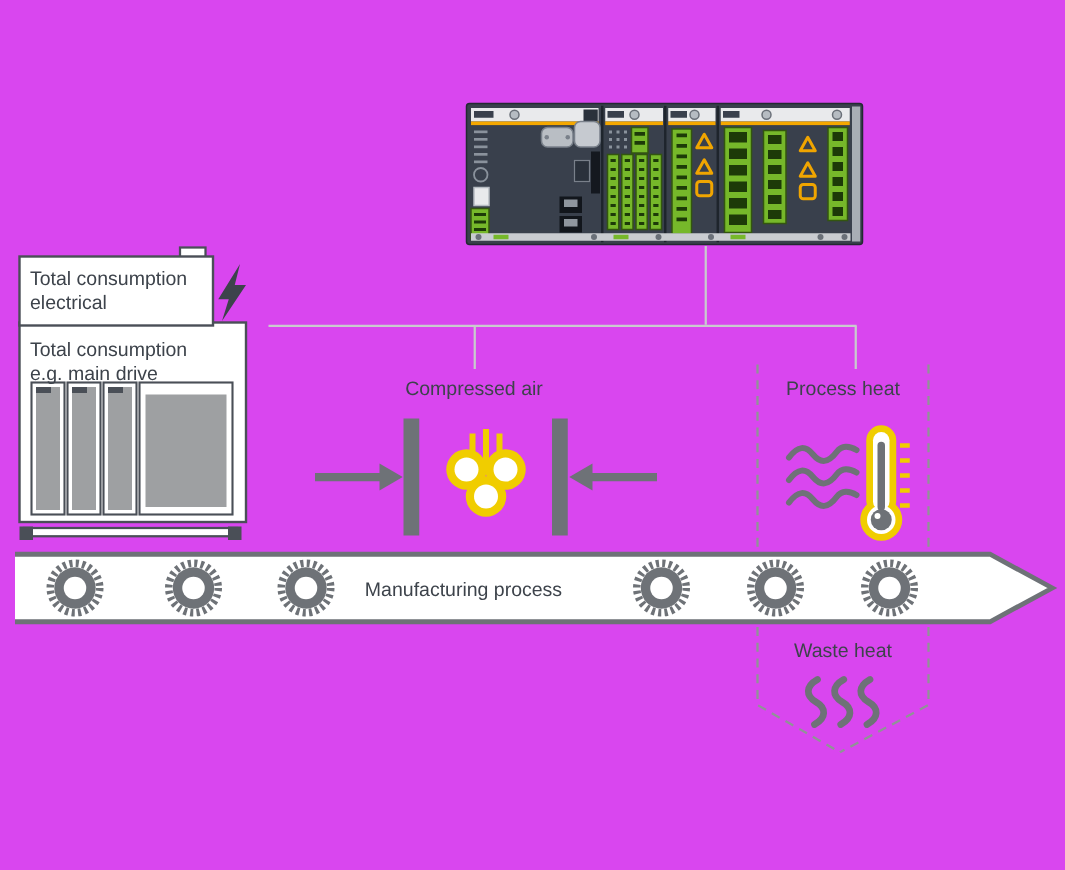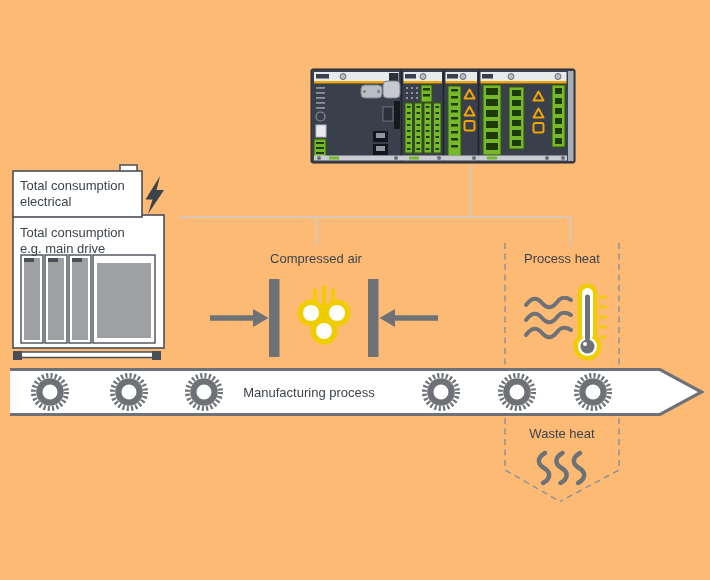--- a/index.html
+++ b/index.html
@@ -1,16 +1,16 @@
 <!DOCTYPE html>
 <html><head>
 <meta charset="utf-8">
 <style>
   html,body{margin:0;padding:0;background:#ffffff;}
-  .stage{position:relative;width:710px;height:580px;background:#fdba74;overflow:hidden;
+  .stage{position:relative;width:710px;height:580px;background:#d946ef;overflow:hidden;
          font-family:"Liberation Sans",sans-serif;}
   svg{position:absolute;left:0;top:0;}
   .lbl{font-family:"Liberation Sans",sans-serif;font-size:13px;fill:#3D434B;}
 </style>
 </head>
 <body>
 
 <div class="stage">
 <svg width="710" height="580" viewBox="0 0 710 580">
 

